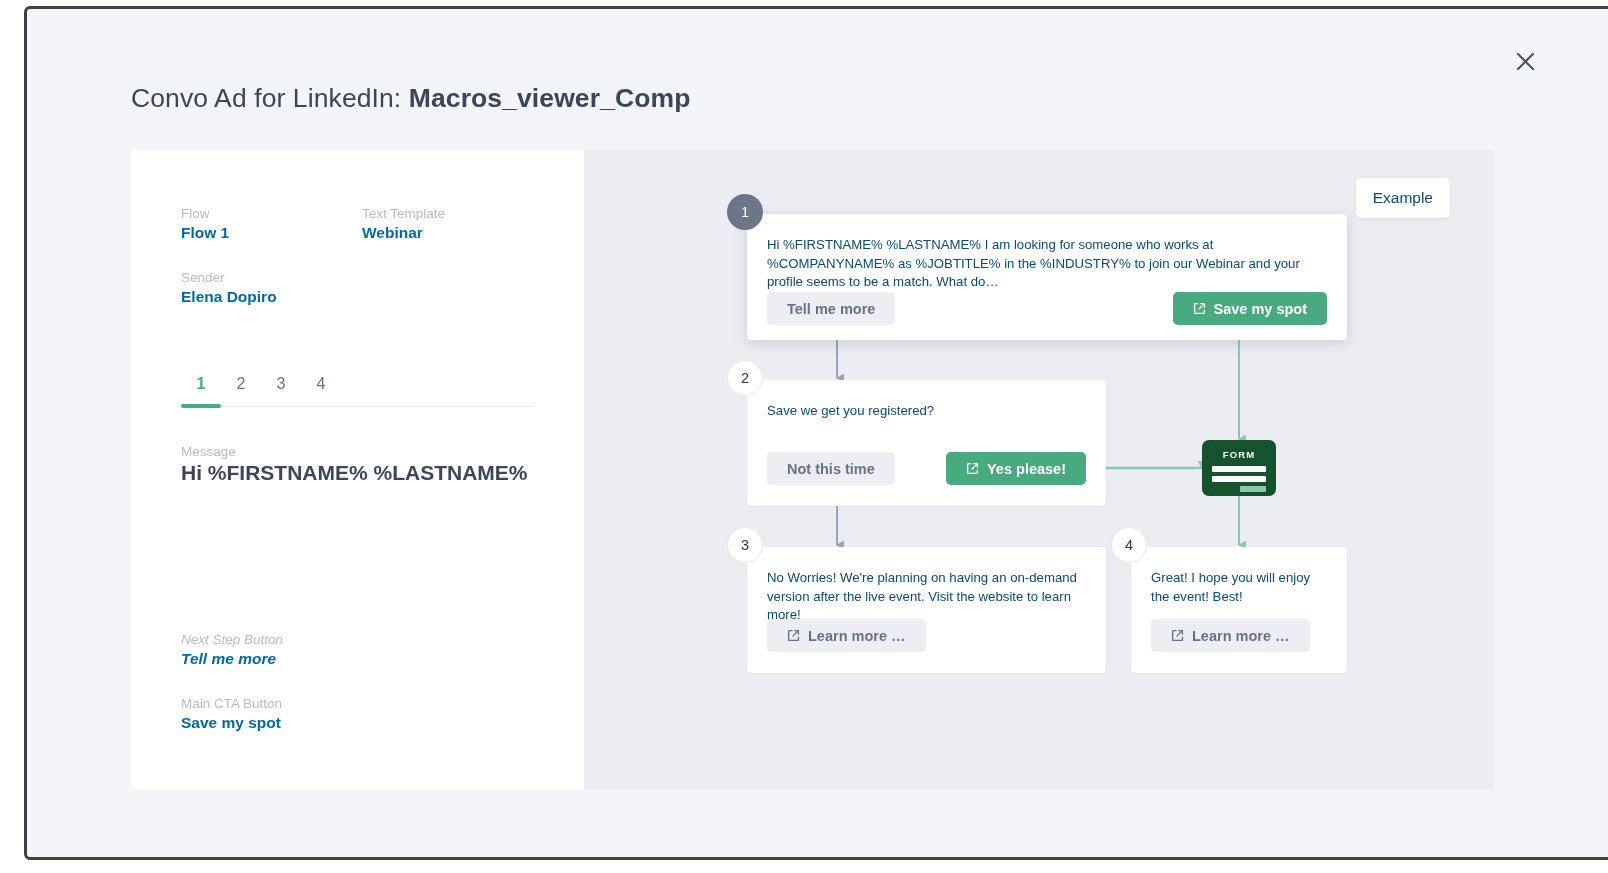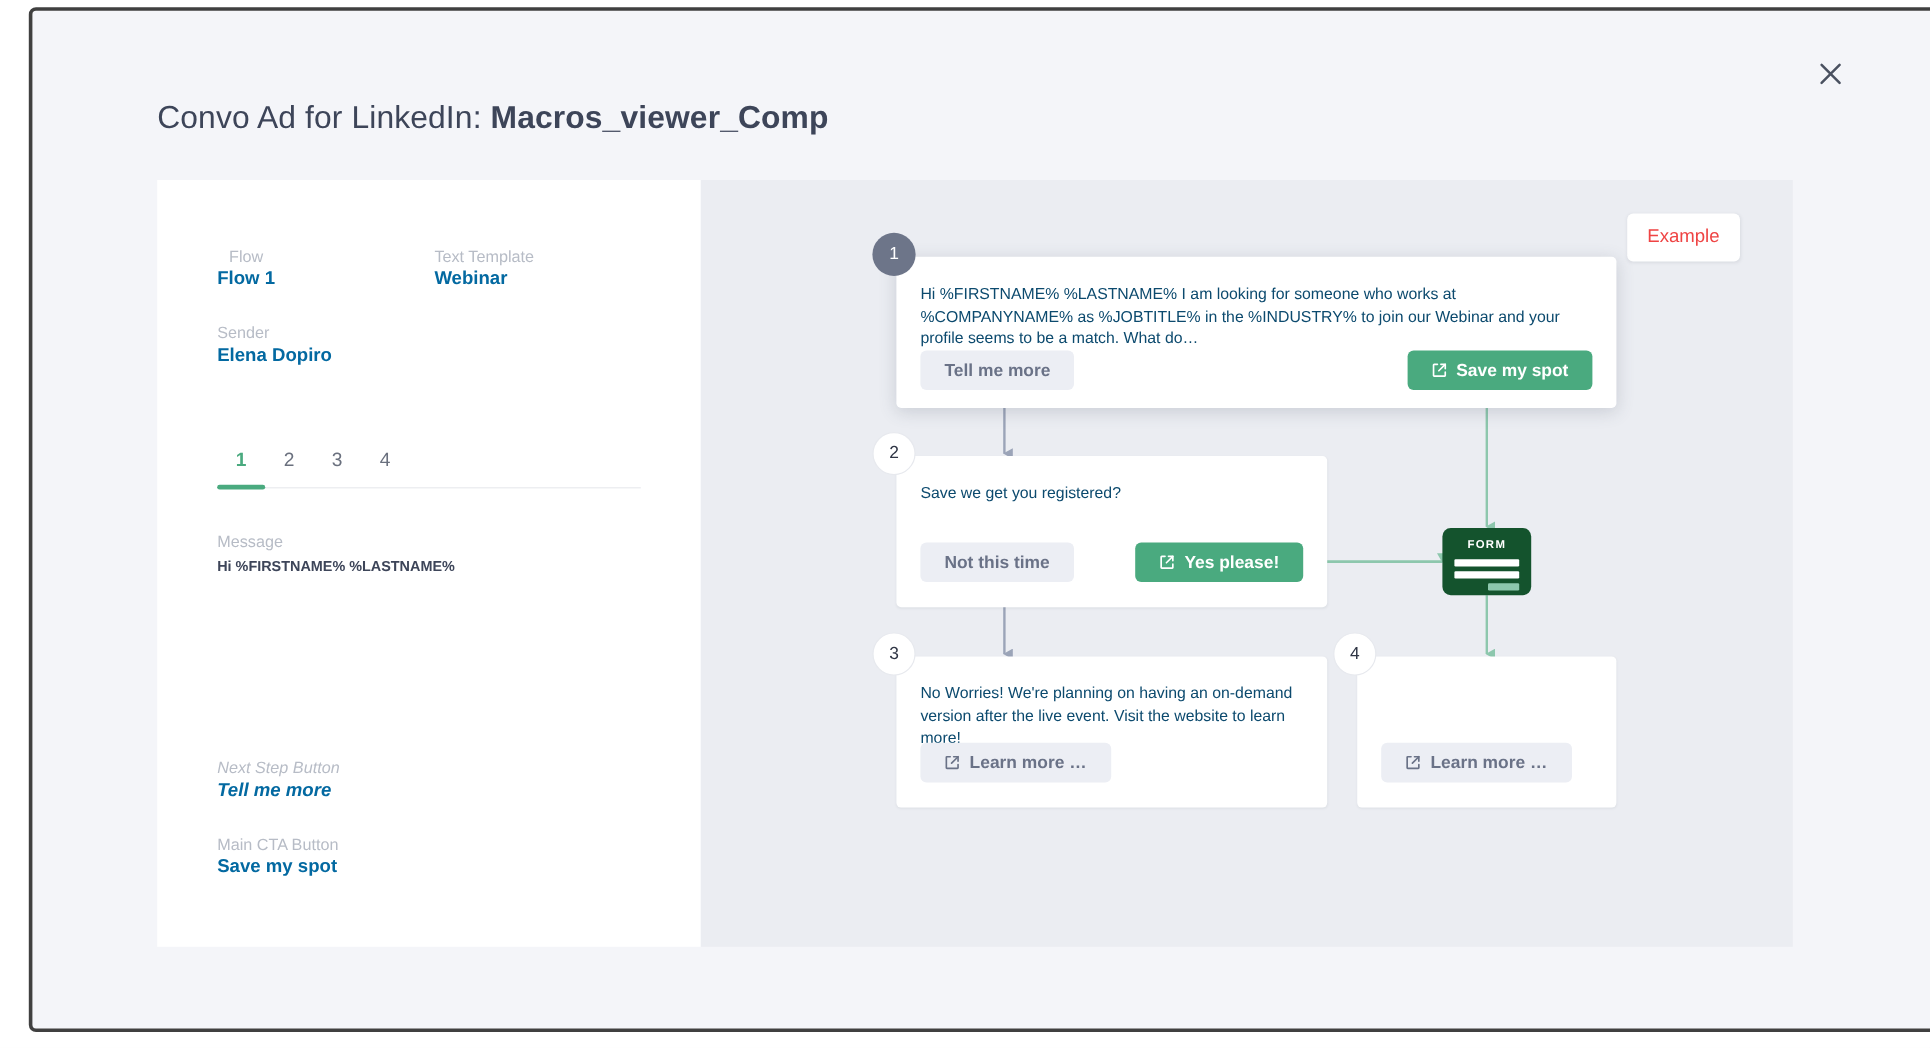--- a/index.html
+++ b/index.html
@@ -67,21 +67,21 @@
     margin-bottom: 3px;
     white-space: nowrap;
   }
   .field-value {
     font-size: 15.5px;
     color: #0369a1;
     font-weight: 700;
     white-space: nowrap;
   }
 
-  .f-flow     { left: 50px; top: 56px; text-align: center; }
+  .f-flow     { left: 50px; top: 56px; }
   .f-template { left: 231px; top: 56px; }
   .f-sender   { left: 50px; top: 120px; }
 
   
   .tabs {
     position: absolute;
     left: 50px; top: 225px;
     width: 353px;
     border-bottom: 1px solid #e9eaee;
     display: flex;
@@ -103,39 +103,39 @@
     position: absolute;
     left: 0; right: 0; bottom: -2px;
     height: 4px;
     background: #4aaa7f;
     border-radius: 2px;
   }
 
   
   .msg-block { position: absolute; left: 50px; top: 294px; width: 350px; }
   .msg-para {
-    font-size: 12px;
+    font-size: 21px;
     color: #3d4559;
     font-weight: 700;
     line-height: 21px;
   }
   .msg-para.first { margin-bottom: 19px; }
 
   .f-next { left: 50px; top: 482px; font-style: italic; }
   .f-cta  { left: 50px; top: 546px; }
 
   
   .example-badge {
     position: absolute;
     right: 44px; top: 28px;
     background: #ffffff;
     border-radius: 5px;
     padding: 11px 17px;
     font-size: 15.5px;
-    color: #ef4444;
+    color: #0c4a6e;
     font-weight: 400;
     box-shadow: 0 1px 3px rgba(60,70,90,.10);
   }
 
   
   .canvas { position: absolute; inset: 0; }
   .canvas svg.links {
     position: absolute; left: 0; top: 0;
     width: 910px; height: 639px;
     overflow: visible;
@@ -370,20 +370,21 @@
               <path d="M9.5 2H14v4.5" stroke="#6a7287" stroke-width="1.7" fill="none" stroke-linecap="round" stroke-linejoin="round"></path>
               <path d="M14 2L7.4 8.6" stroke="#6a7287" stroke-width="1.7" fill="none" stroke-linecap="round"></path>
             </svg>
             <span>Learn more …</span>
           </div>
         </div>
       </div>
 
       <div class="node flat" style="left:547px; top:397px; width:216px; height:126px;">
         <div class="node-badge light">4</div>
+        <div class="node-text">Great! I hope you will enjoy the event! Best!</div>
         <div class="node-buttons" style="top:72px;">
           <div class="btn btn-secondary">
             <svg width="13" height="13" viewBox="0 0 16 16">
               <path d="M6 2H2.6A.6.6 0 0 0 2 2.6v10.8a.6.6 0 0 0 .6.6h10.8a.6.6 0 0 0 .6-.6V10" stroke="#6a7287" stroke-width="1.7" fill="none" stroke-linecap="round"></path>
               <path d="M9.5 2H14v4.5" stroke="#6a7287" stroke-width="1.7" fill="none" stroke-linecap="round" stroke-linejoin="round"></path>
               <path d="M14 2L7.4 8.6" stroke="#6a7287" stroke-width="1.7" fill="none" stroke-linecap="round"></path>
             </svg>
             <span>Learn more …</span>
           </div>
         </div>

